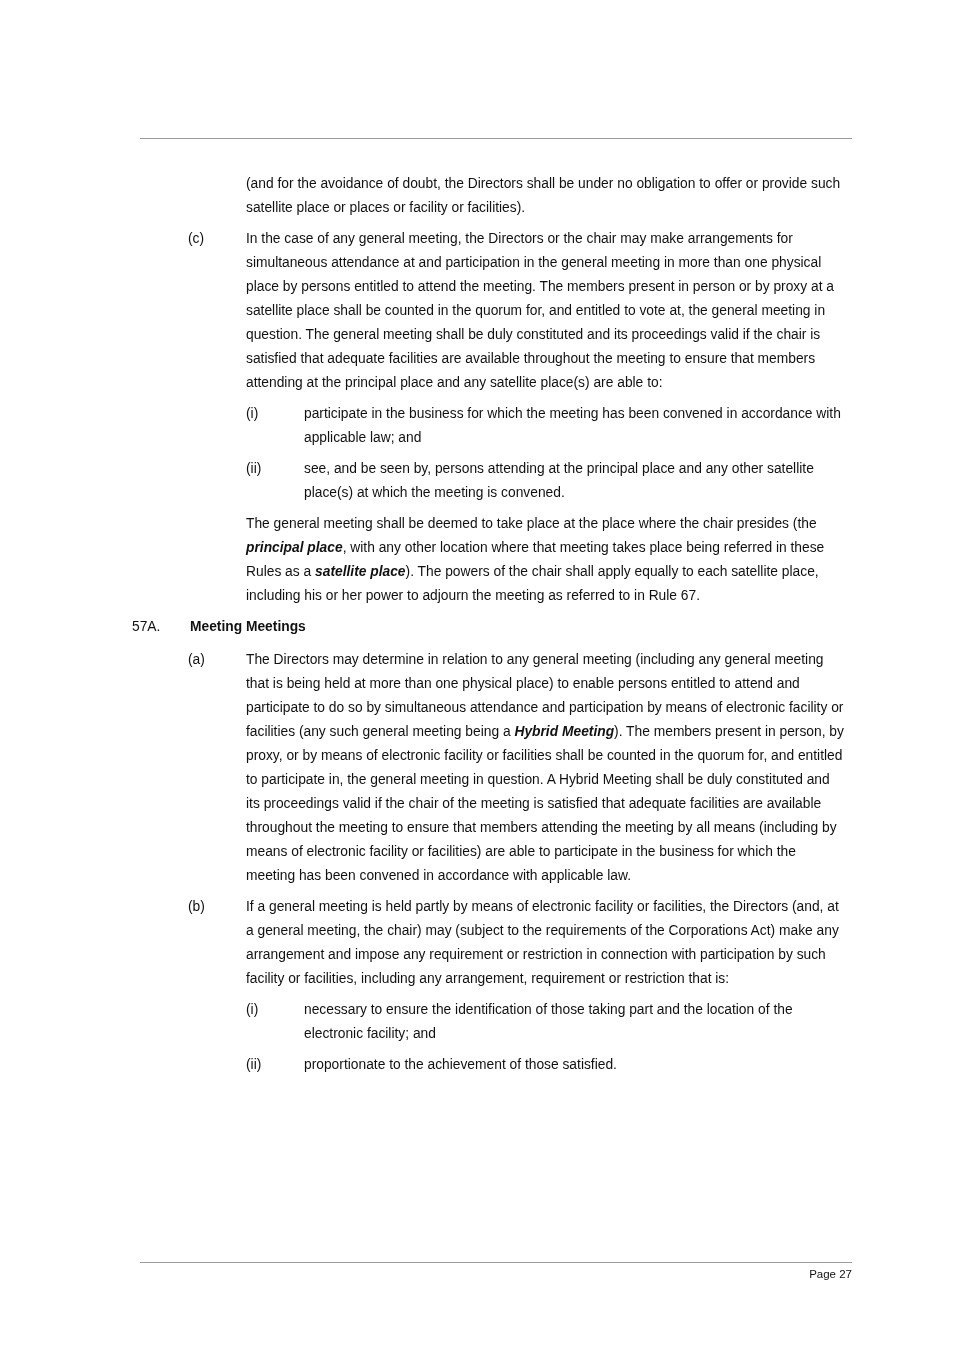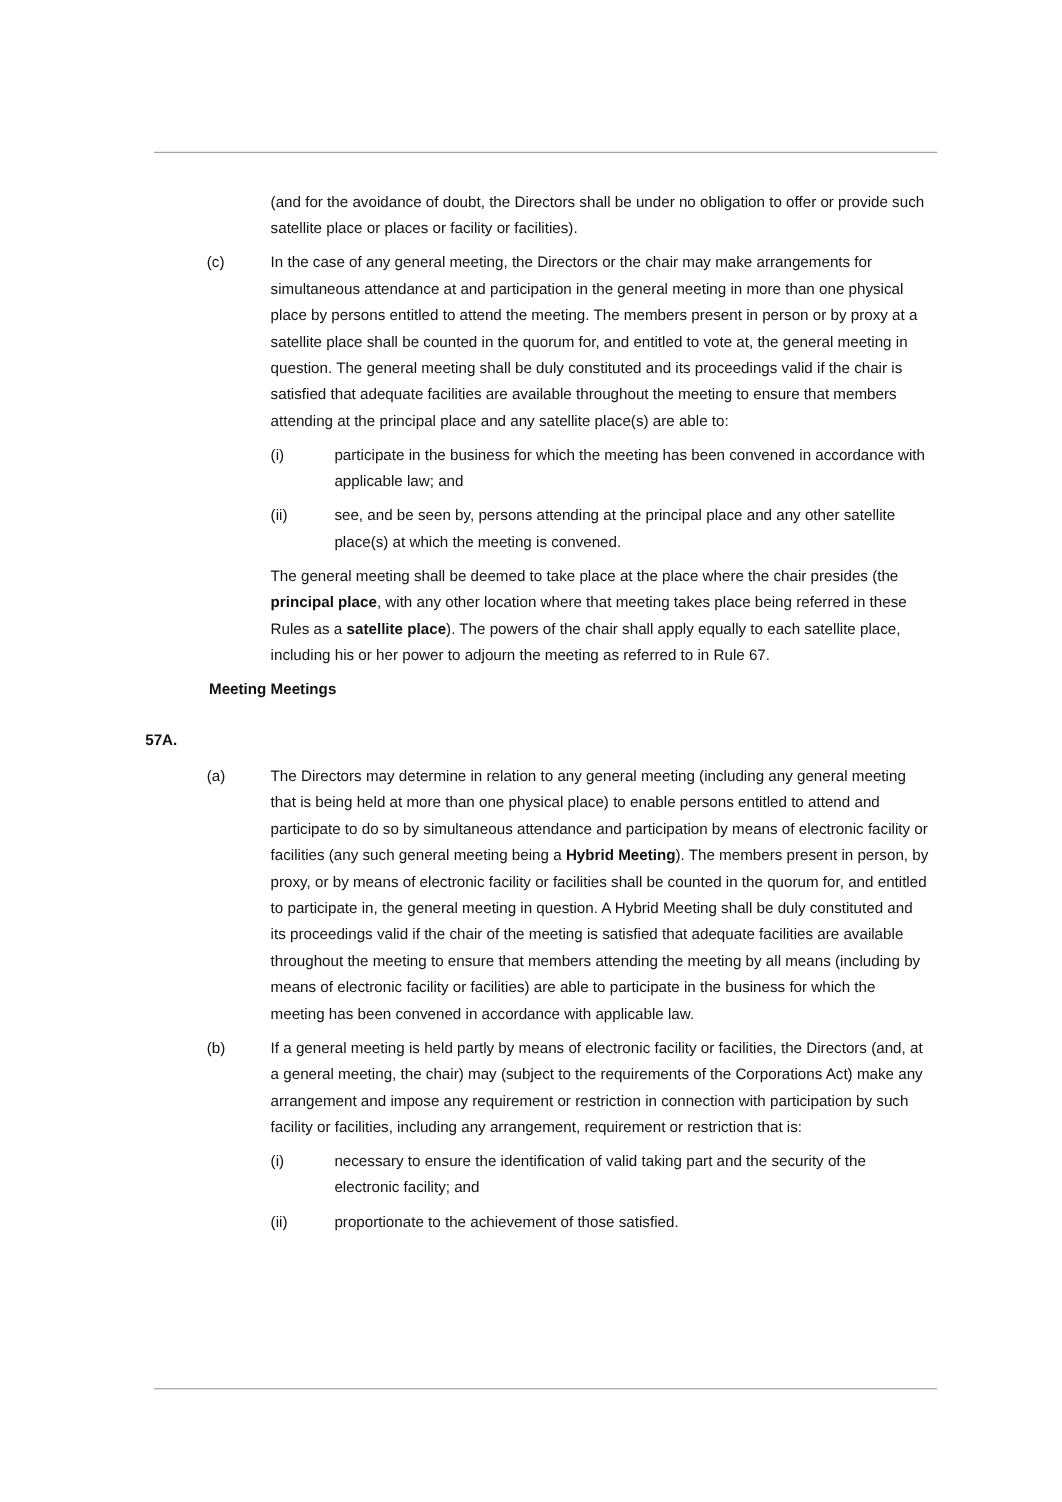--- a/index.html
+++ b/index.html
@@ -40,23 +40,23 @@
   }
   .block .body {
     flex: 1 1 auto;
   }
   .p1 { margin-left: 114px; }
   .li1 { margin-left: 56px; }
   .li1 .label { width: 58px; }
   .li2 { margin-left: 114px; }
   .li2 .label { width: 58px; }
   .h  { margin-left: 0; margin-bottom: 9px; }
-  .h .label { width: 58px; font-weight: bold; margin-top: 46px; }
+  .h .label { width: 58px; font-weight: normal; }
   .h .body  { font-weight: bold; }
-  .bolditalic { font-weight: bold; }
+  .bolditalic { font-weight: bold; font-style: italic; }
   .footer-rule {
     position: absolute;
     top: 1262px;
     left: 140px;
     width: 712px;
     border-top: 1px solid #9a9a9a;
   }
   .footer-text {
     position: absolute;
     top: 1266px;
@@ -99,21 +99,22 @@
       <div class="block li1">
         <span class="label">(a)</span>
         <div class="body"><span>The Directors may determine in relation to any general meeting (including any general meeting that is being held at more than one physical place) to enable persons entitled to attend and participate to do so by simultaneous attendance and participation by means of electronic facility or facilities (any such general meeting being a </span><span class="bolditalic">Hybrid Meeting</span><span>). The members present in person, by proxy, or by means of electronic facility or facilities shall be counted in the quorum for, and entitled to participate in, the general meeting in question. A Hybrid Meeting shall be duly constituted and its proceedings valid if the chair of the meeting is satisfied that adequate facilities are available throughout the meeting to ensure that members attending the meeting by all means (including by means of electronic facility or facilities) are able to participate in the business for which the meeting has been convened in accordance with applicable law.</span></div>
       </div>
       <div class="block li1">
         <span class="label">(b)</span>
         <div class="body"><span>If a general meeting is held partly by means of electronic facility or facilities, the Directors (and, at a general meeting, the chair) may (subject to the requirements of the Corporations Act) make any arrangement and impose any requirement or restriction in connection with participation by such facility or facilities, including any arrangement, requirement or restriction that is:</span></div>
       </div>
       <div class="block li2">
         <span class="label">(i)</span>
-        <div class="body"><span>necessary to ensure the identification of valid taking part and the security of the electronic facility; and</span></div>
+        <div class="body"><span>necessary to ensure the identification of those taking part and the location of the electronic facility; and</span></div>
       </div>
       <div class="block li2">
         <span class="label">(ii)</span>
         <div class="body"><span>proportionate to the achievement of those satisfied.</span></div>
       </div>
     </div>
   <div class="footer-rule"></div>
+  <div class="footer-text">Page 27</div>
 </div>
 
 </body></html>

